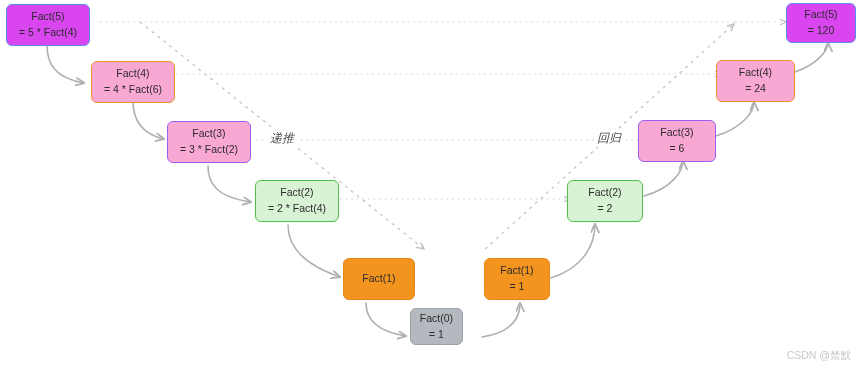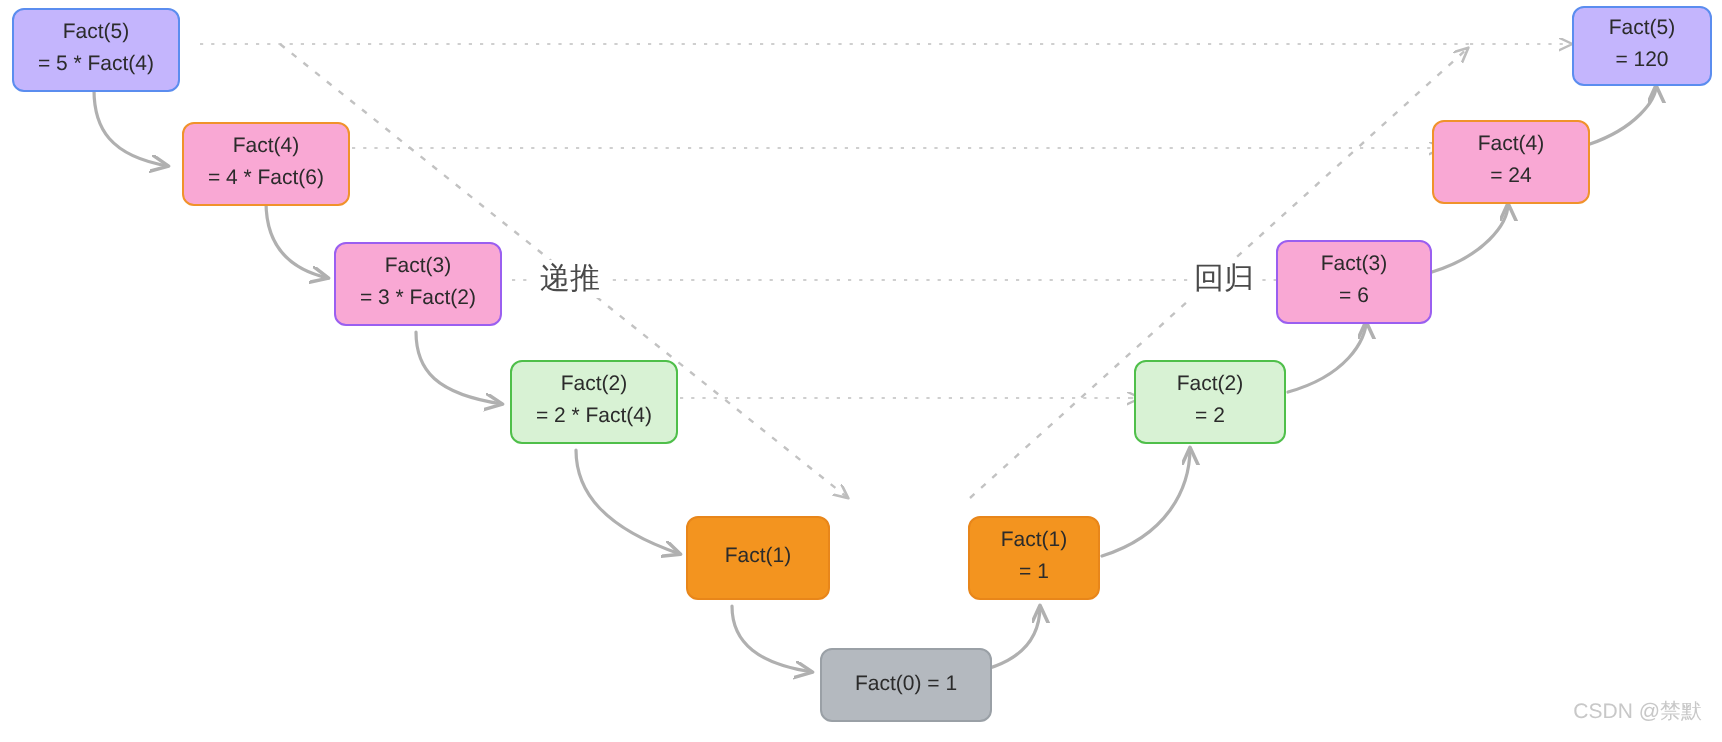--- a/index.html
+++ b/index.html
@@ -38,35 +38,36 @@
     z-index: 3;
   }
   .node .l1 { text-align: center; }
   .node .l2 { text-align: center; }
   .node.single {
     justify-content: center;
     align-items: center;
   }
   .node.single .l1 { text-align: center; }
 
-  .n-blue  { background: #c4b5fd; border-color: #5b8def; }
+  .n-blue  { background: #d946ef; border-color: #5b8def; }
   .n-orange-l { background: #f9a8d4; border-color: #f0922b; }
   .n-purple { background: #f9a8d4; border-color: #9a5ff0; }
   .n-green { background: #d8f2d4; border-color: #4fbf4a; }
   .n-orange-s { background: #f3941f; border-color: #e8861a; color: #2b2b2b; }
   .n-gray { background: #b4b9bf; border-color: #9aa0a6; color: #2b2b2b; }
 
   .guide-label {
     position: absolute;
-    font-size: 15px;
+    font-size: 12px;
     color: #4a4a4a;
     background: #ffffff;
     padding: 0 3px;
     z-index: 4;
     white-space: nowrap;
+    font-style: italic;
   }
   .watermark {
     position: absolute;
     right: 10px;
     bottom: 8px;
     font-size: 10.5px;
     color: #c8c8c8;
     z-index: 5;
     white-space: nowrap;
     margin-left: 24px;
@@ -139,21 +140,21 @@
 
   <div class="node n-green" style="left:255px; top:180px; width:84px; height:42px;">
     <div class="l1">Fact(2)</div>
     <div class="l2">= 2 * Fact(4)</div>
   </div>
 
   <div class="node n-orange-s" style="left:343px; top:258px; width:72px; height:42px;">
     <div class="l1">Fact(1)</div>
   </div>
 
-  <div class="node n-gray single" style="left:410px; top:324px; width:86px; height:37px;">
+  <div class="node n-gray single" style="left:410px; top:308px; width:53px; height:37px;align-items:flex-end;">
     <div class="l1">Fact(0)  = 1</div>
   </div>
 
   <div class="node n-orange-s" style="left:484px; top:258px; width:66px; height:42px;">
     <div class="l1">Fact(1)</div>
     <div class="l2">= 1</div>
   </div>
 
   <div class="node n-green" style="left:567px; top:180px; width:76px; height:42px;">
     <div class="l1">Fact(2)</div>

